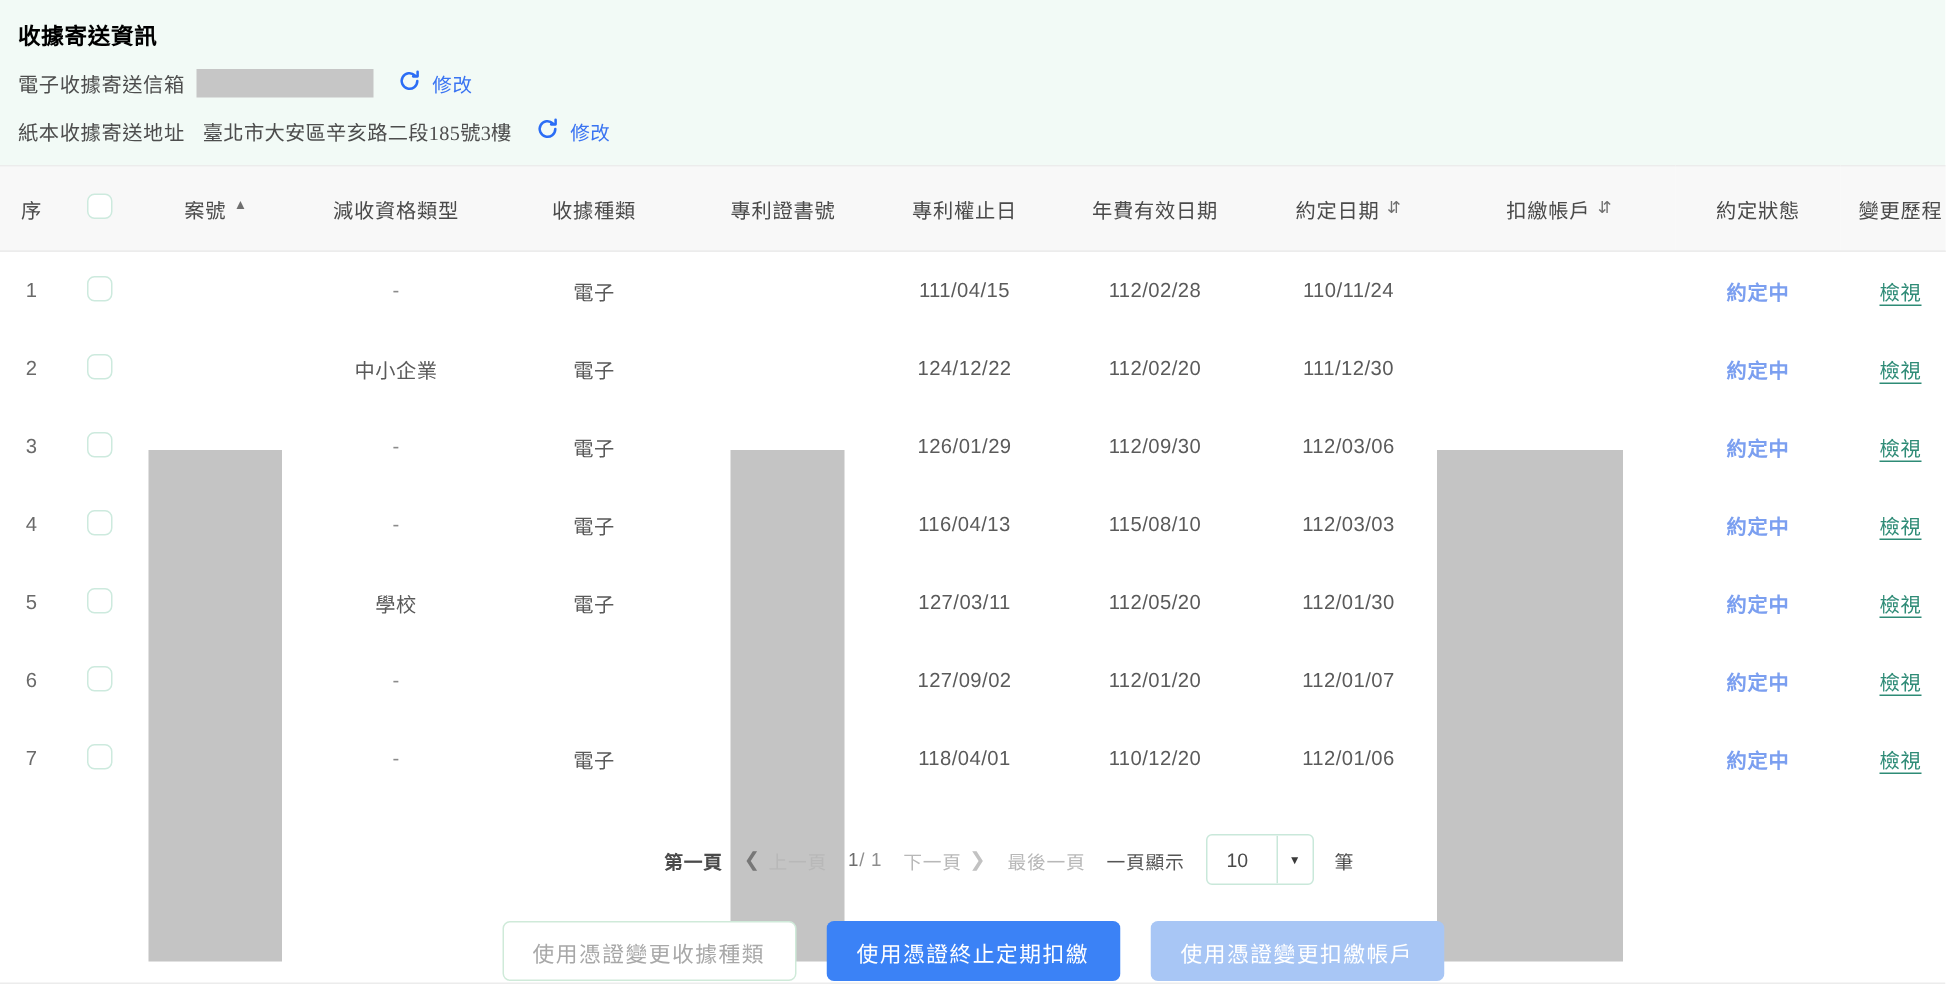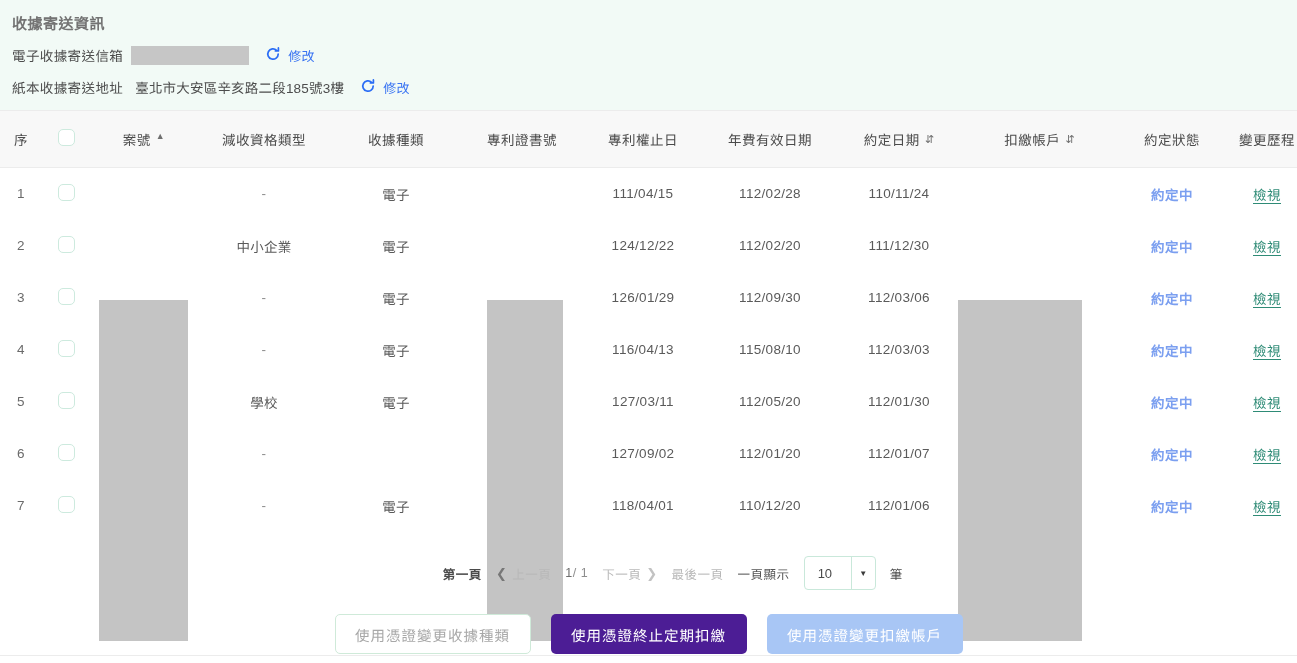--- a/index.html
+++ b/index.html
@@ -15,30 +15,30 @@
   .page { position: relative; width: 1297px; height: 663px; }
 
   
   .info-panel {
     position: absolute; left: 0; top: 0;
     width: 1297px; height: 110px;
     background: #f2faf6;
     padding: 10px 0 0 12px;
   }
   .info-title {
-    font-size: 15px; font-weight: bold; color: #737373;
+    font-size: 15px; font-weight: bold; color: #000000;
     letter-spacing: .5px; margin: 2px 16px 10px 0;
   }
   .info-row { display: flex; align-items: center; height: 24px; margin-bottom: 8px; font-size: 13.5px; color: #4d4d4d; }
   .info-label { color: #4d4d4d; letter-spacing: .4px; }
   .redact-inline {
     display: inline-block; width: 118px; height: 19px;
     background: #c6c6c6; margin-left: 8px; vertical-align: middle;
   }
-  .info-value { margin-left: 12px; color: #4d4d4d; letter-spacing: .2px; }
+  .info-value { margin-left: 12px; color: #4d4d4d; letter-spacing: .2px; font-family: Liberation Serif, serif; }
   .edit-link-wrap { display: inline-flex; align-items: flex-start; margin-left: 16px; cursor: pointer; }
   .refresh-icon { display: inline-block; width: 16px; height: 16px; color: #2b6df5; }
   .refresh-icon svg { display: block; }
   .edit-link {
     color: #3a74f2; font-size: 13px; margin-left: 7px;
     text-decoration: none; letter-spacing: .4px;
   }
 
   
   .table-wrap { position: absolute; left: 0; top: 110px; width: 1297px; }
@@ -137,21 +137,21 @@
     position: absolute; left: 0; top: 614px; width: 1297px;
     display: flex; align-items: center; justify-content: center; gap: 20px;
   }
   .btn {
     height: 40px; min-width: 196px; padding: 0 8px;
     border-radius: 5px; font-size: 14.5px; letter-spacing: 1px;
     display: inline-flex; align-items: center; justify-content: center;
     cursor: pointer; border: 1px solid transparent; white-space: nowrap; text-align: right;
   }
   .btn-outline { background: #ffffff; border-color: #cfead9; color: #a8a8a8; }
-  .btn-mint    { background: #4c1d95; color: #ffffff; }
+  .btn-mint    { background: #3b82f6; color: #ffffff; }
   .btn-blue    { background: #a8c6f5; color: #ffffff; }
 </style>
 </head>
 <body>
 
 <div class="page">
 
   <section class="info-panel">
     <div class="info-title">收據寄送資訊</div>
 

